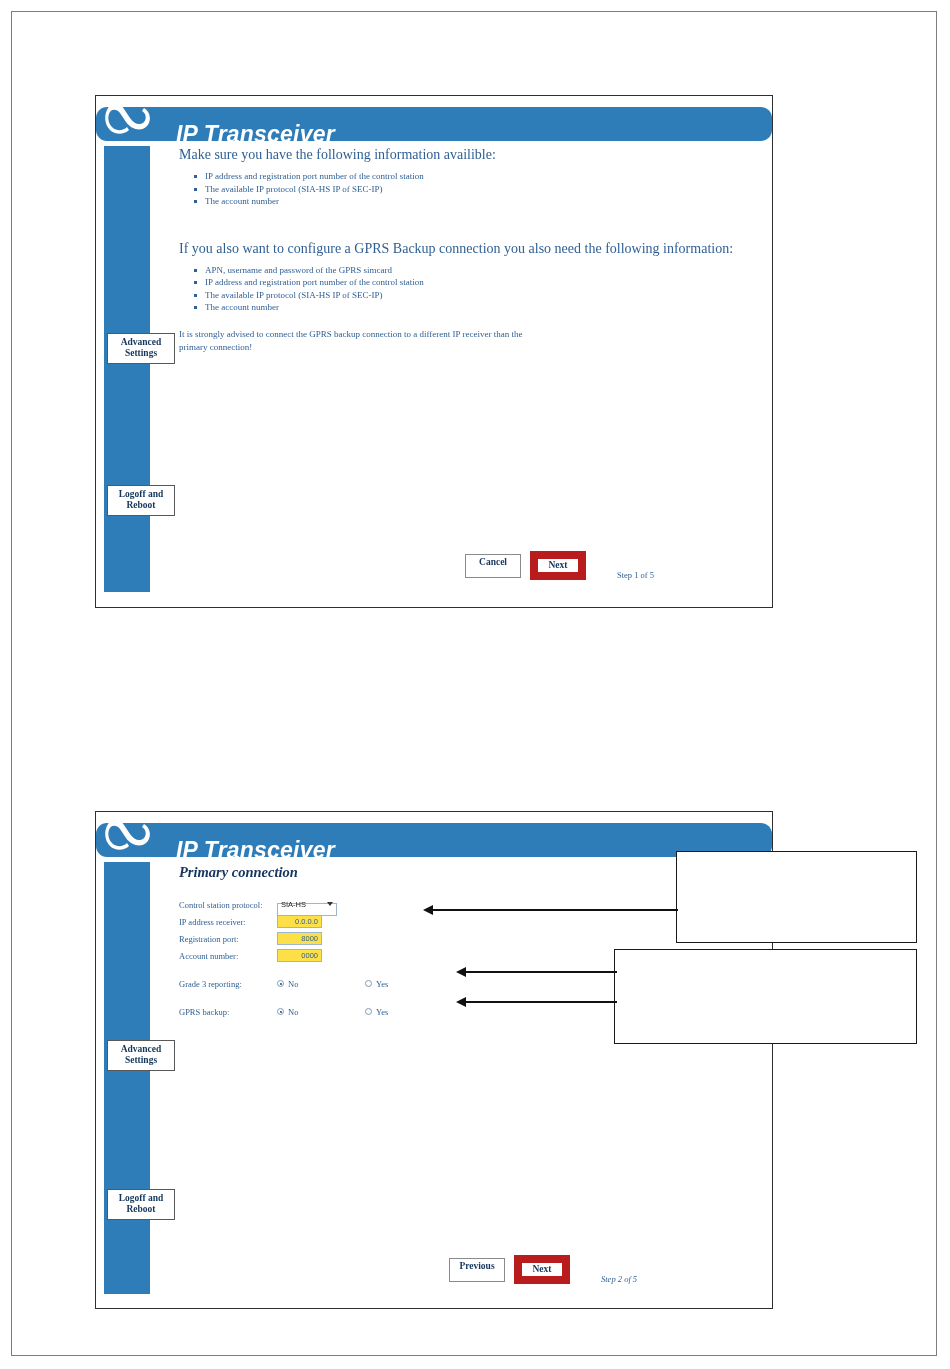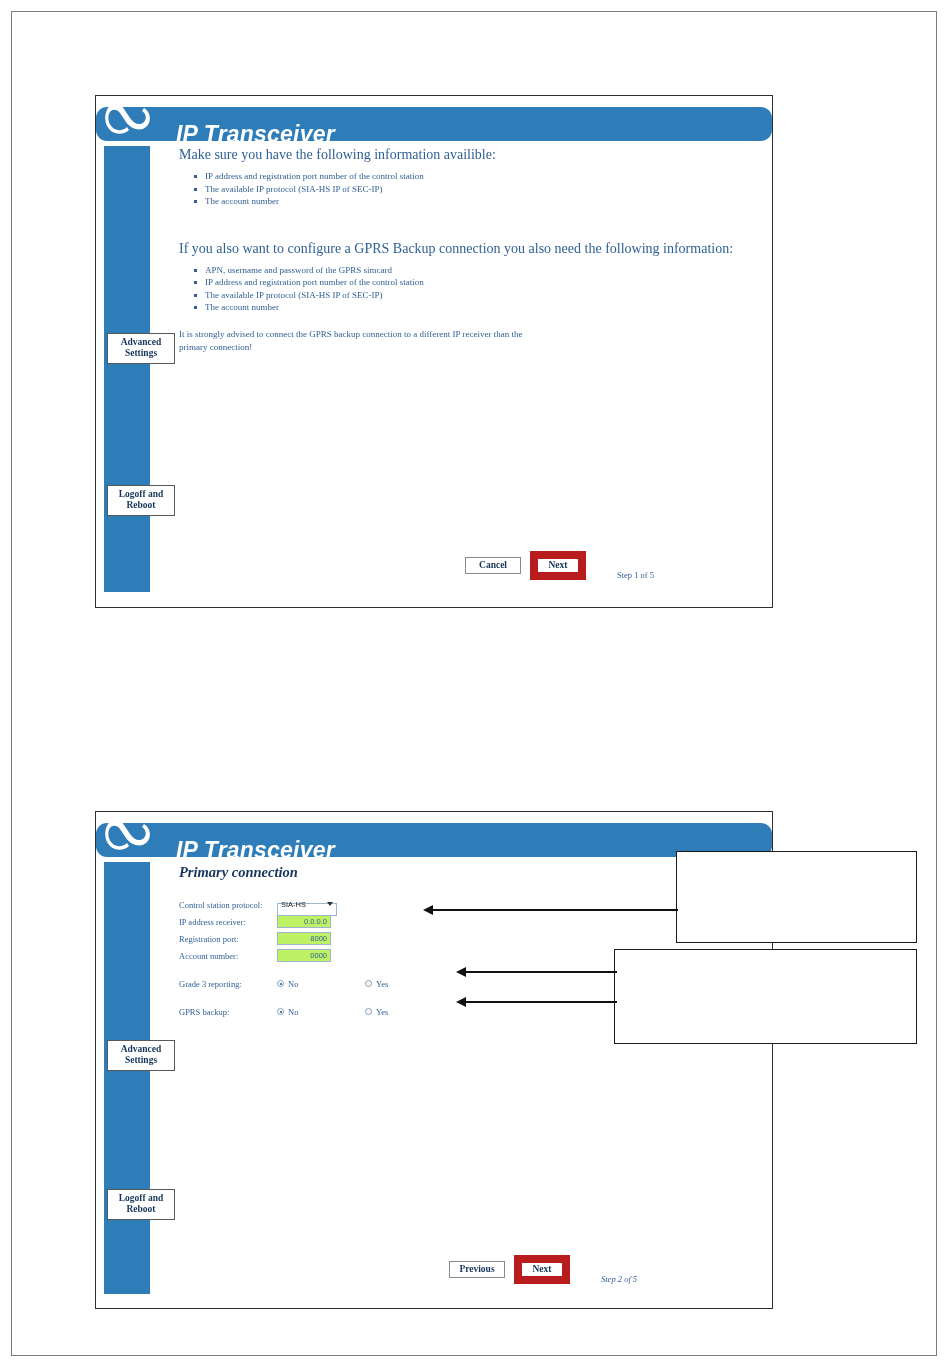--- a/index.html
+++ b/index.html
@@ -210,24 +210,24 @@
   }
   .select-text {
     position: absolute;
     left: 4px;
     top: 2px;
     font-family: "Liberation Sans", sans-serif;
     font-size: 7.5px;
     color: #1d1d1d;
   }
   input.field {
-    width: 54px;
+    width: 45px;
     height: 13px;
     border: 1px solid #9db6cd;
-    background: #bef264;
+    background: #fde047;
     font-family: "Liberation Sans", sans-serif;
     font-size: 7.5px;
     color: #2f5f94;
     text-align: right;
     padding: 0 3px 0 2px;
     box-sizing: border-box;
   }
   .radio-row {
     display: flex;
     align-items: center;
@@ -274,21 +274,21 @@
   .screen-1 .footer-nav { left: 369px; top: 455px; }
   .screen-2 .footer-nav { left: 353px; top: 443px; }
 
   .nav-button {
     font-family: "Liberation Serif", serif;
     font-weight: bold;
     font-size: 9.5px;
     color: #16355e;
     background: #ffffff;
     border: 1px solid #8a8a8a;
-    padding: 2px 0 3px 0;
+    padding: 2px 0 10px 0;
     width: 56px;
     text-align: center;
     box-sizing: border-box;
   }
   .nav-button.primary {
     border: 8px solid #b91c1c;
     padding: 1px 0 2px 0;
     margin-left: 9px;
   }
   .step-indicator {

